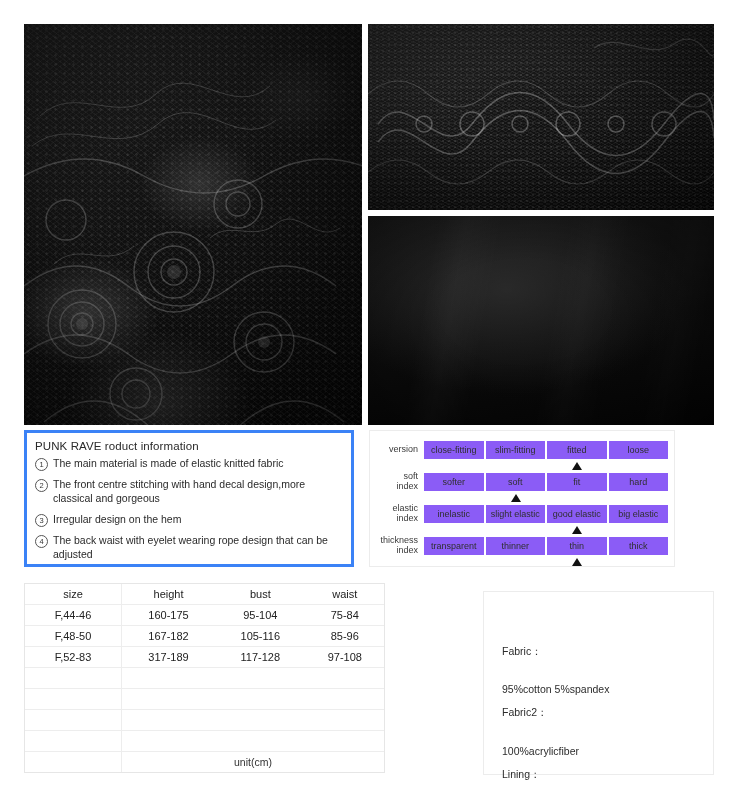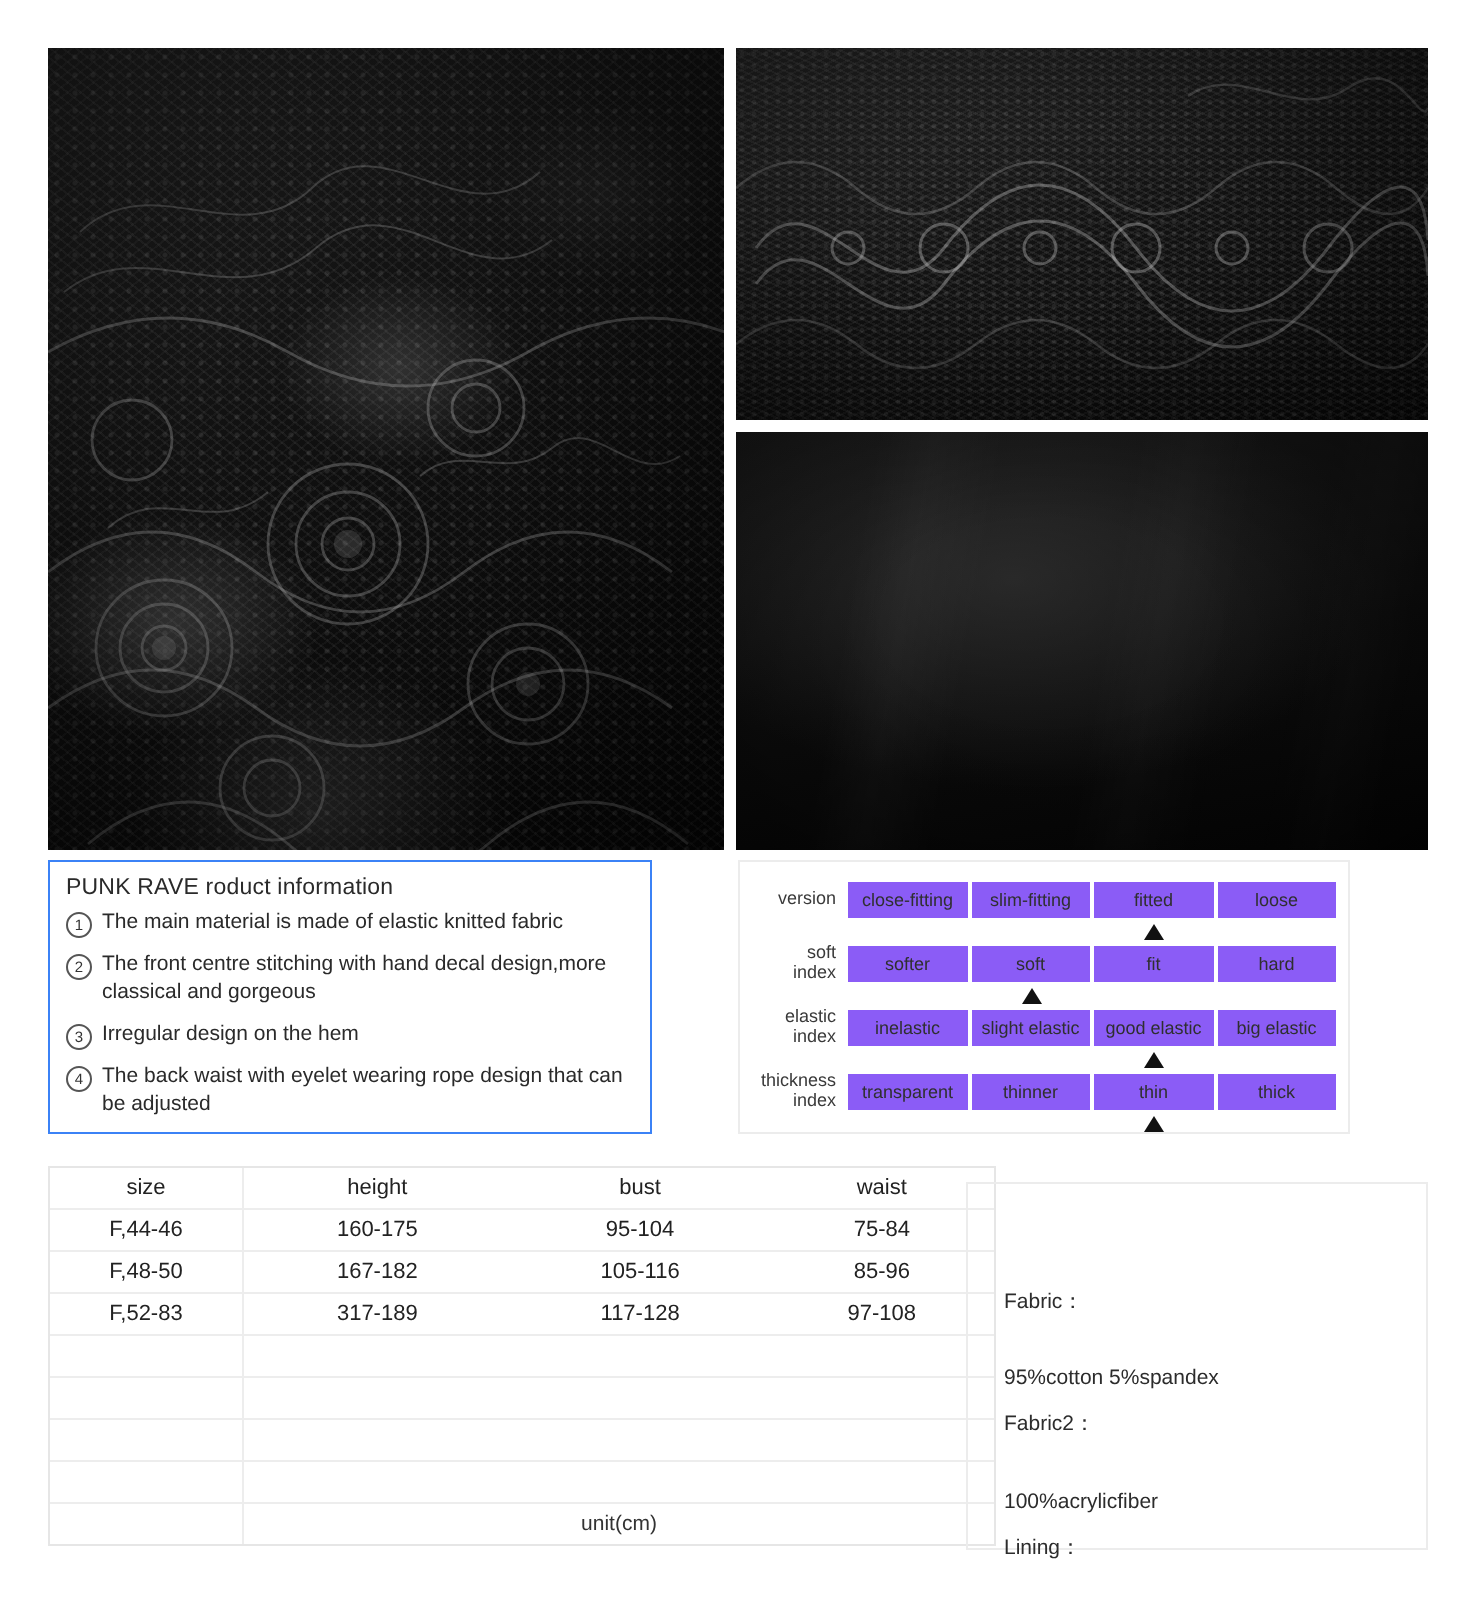--- a/index.html
+++ b/index.html
@@ -129,23 +129,23 @@
     position: absolute;
     left: 24px;
     top: 430px;
     width: 690px;
     height: 140px;
   }
   .desc-box {
     position: absolute;
     left: 0;
     top: 0;
-    width: 302px;
+    width: 330px;
     height: 137px;
-    border: 1px solid #3b82f6;
+    border: 3px solid #3b82f6;
     box-sizing: border-box;
     padding: 7px 10px 0 8px;
   }
   .desc-title {
     font-size: 11.5px;
     color: #2a2a2a;
     margin-bottom: 5px;
     letter-spacing: 0.1px;
   }
   .desc-item {
@@ -224,21 +224,21 @@
     border-right: 5.5px solid transparent;
     border-bottom: 8px solid #111;
     transform: translateX(-50%);
   }
 
   
   .size-table-wrap {
     position: absolute;
     left: 24px;
     top: 583px;
-    width: 474px;
+    width: 361px;
     border: 1px solid #e6e6e6;
     box-sizing: border-box;
   }
   table.size-table {
     width: 100%;
     border-collapse: collapse;
     font-size: 11px;
     color: #222;
   }
   table.size-table th,

